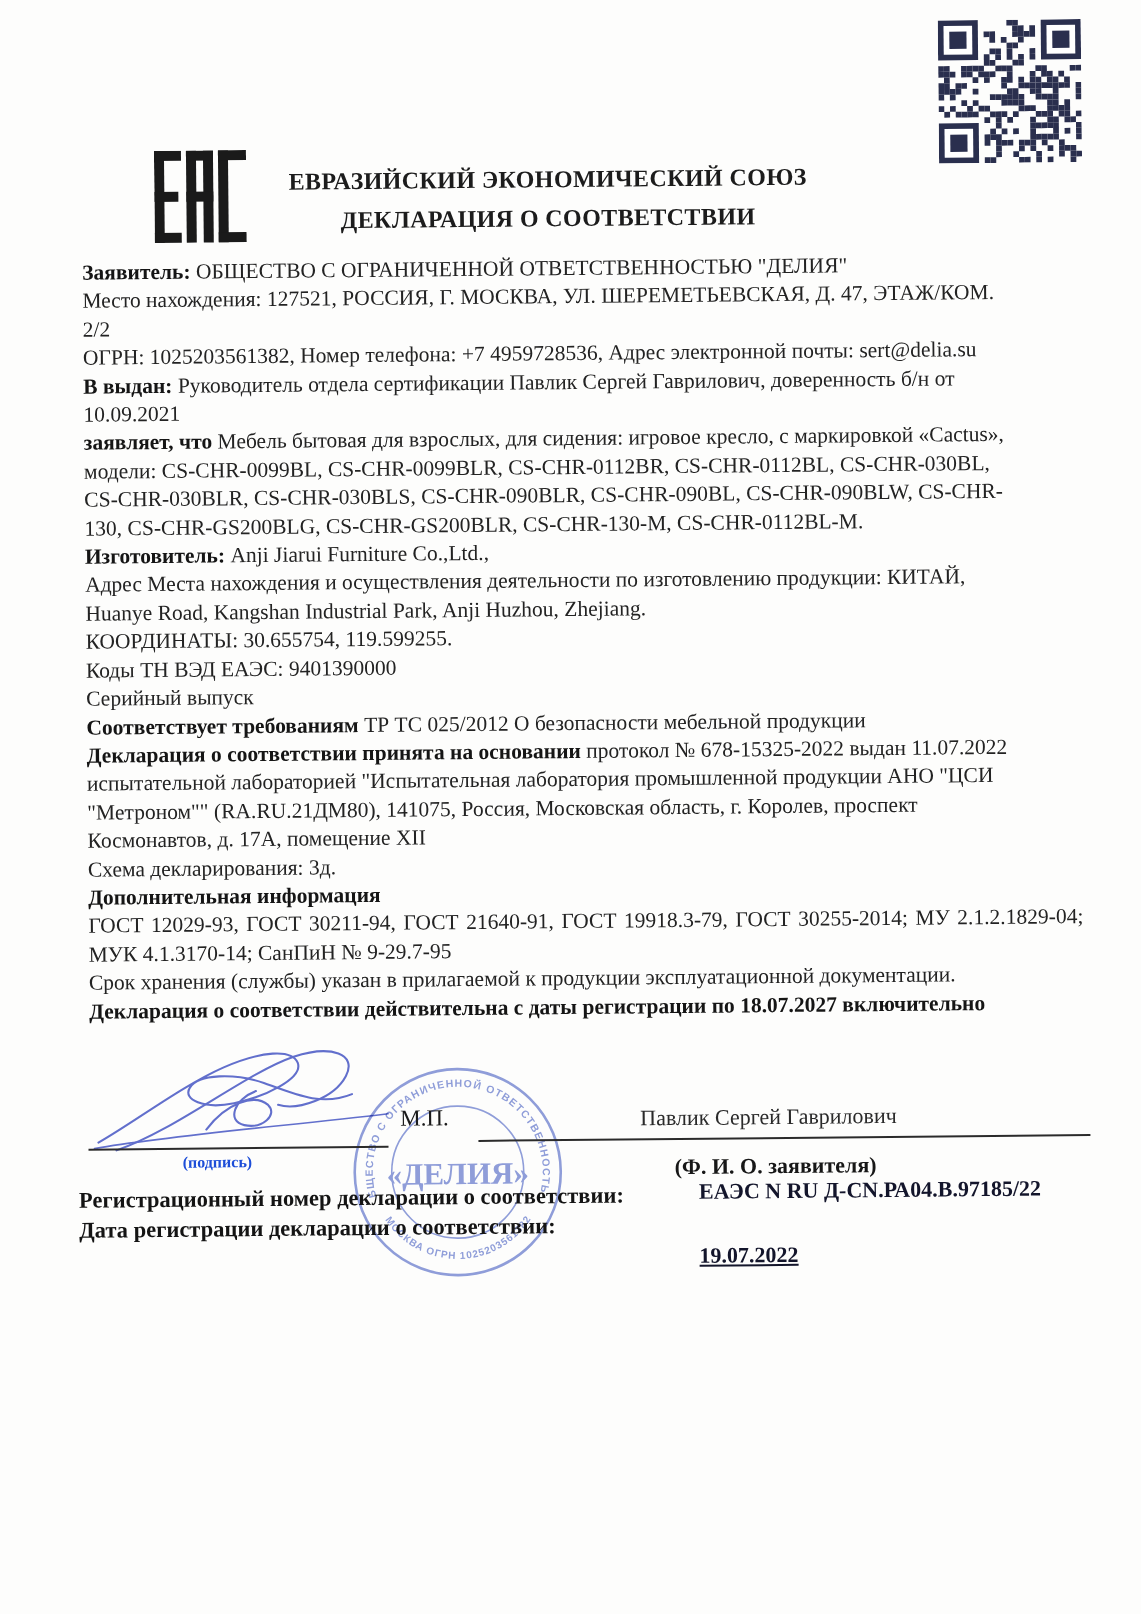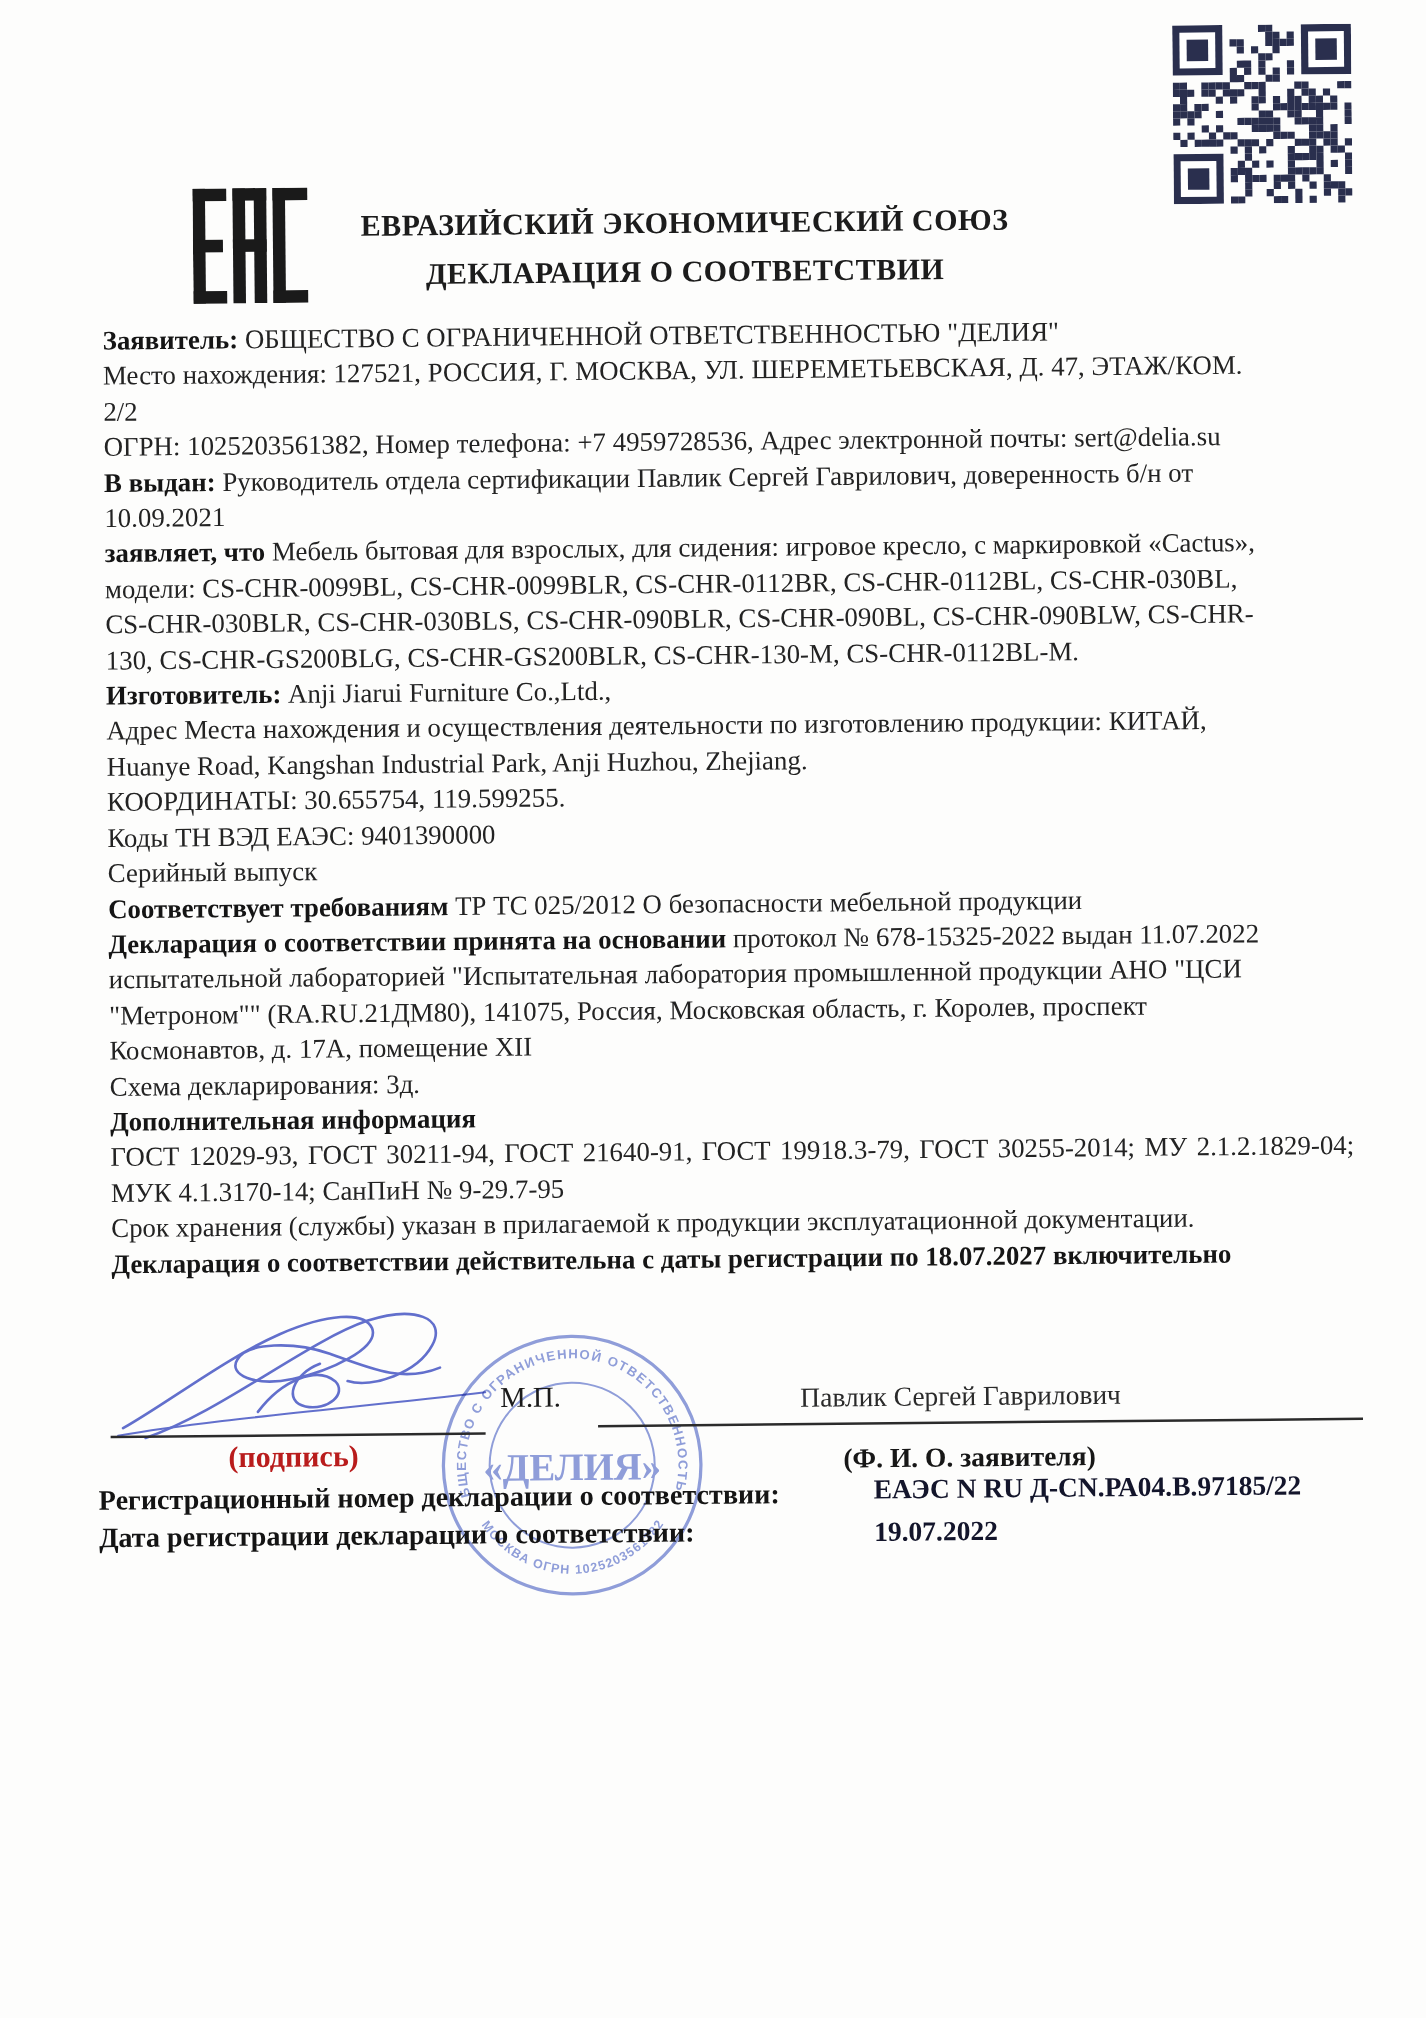--- a/index.html
+++ b/index.html
@@ -32,27 +32,27 @@
     position:absolute;left:86px;top:254px;width:932px;
     font-size:21.5px;line-height:28.4px;color:#232323;
   }
   .body-text p{margin:0;}
   .body-text b{color:#151515;}
   p.justify{text-align:justify;width:995px;}
   
   .abs{position:absolute;}
   .sigline{border-bottom:2px solid #2b2b2b;height:0;}
   .mp{left:396px;top:1104px;font-weight:normal;font-size:23px;color:#1a1a1a;}
-  .sig-caption{left:178px;top:1150px;font-weight:bold;font-size:24px;color:#b91c1c;}
+  .sig-caption{left:178px;top:1150px;font-weight:bold;font-size:16px;color:#1d4ed8;}
   .fio-name{left:636px;top:1106px;font-size:22px;color:#2a2a2a;}
   .fio-caption{left:670px;top:1155px;font-weight:bold;font-size:22px;color:#171717;}
   .reg-label{left:74px;font-weight:bold;font-size:22.5px;color:#141414;}
   .reg-value{left:694px;font-weight:bold;font-size:22px;color:#13152b;}
   .row1l{top:1183px;} .row1v{top:1180px;}
-  .row2l{top:1213px;} .row2v{top:1214px;}
+  .row2l{top:1213px;} .row2v{top:1244px;text-decoration:underline;}
   .signature-svg{left:82px;top:1030px;mix-blend-mode:multiply;}
   .stamp-svg{left:346px;top:1064px;mix-blend-mode:multiply;opacity:.85;}
 </style>
 </head>
 <body>
 
 <div class="sheet">
 
   <svg class="qr" viewBox="0 0 142.5 142.5" xmlns="http://www.w3.org/2000/svg">
       <rect x="68.4" y="0.0" width="5.7" height="5.7" fill="#2a2f4e"></rect>

